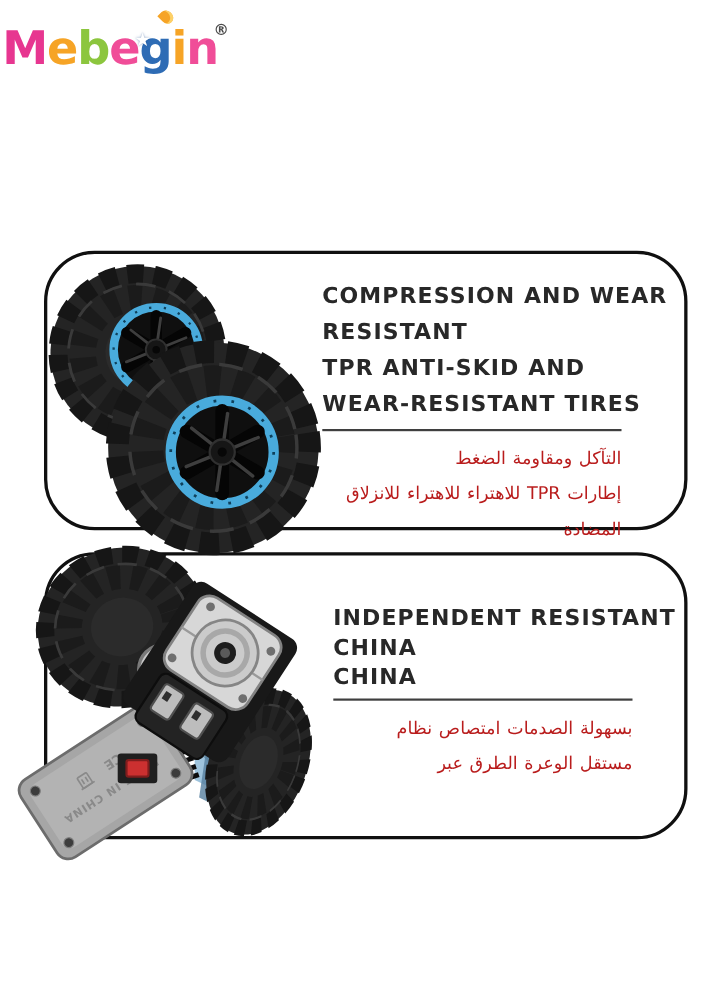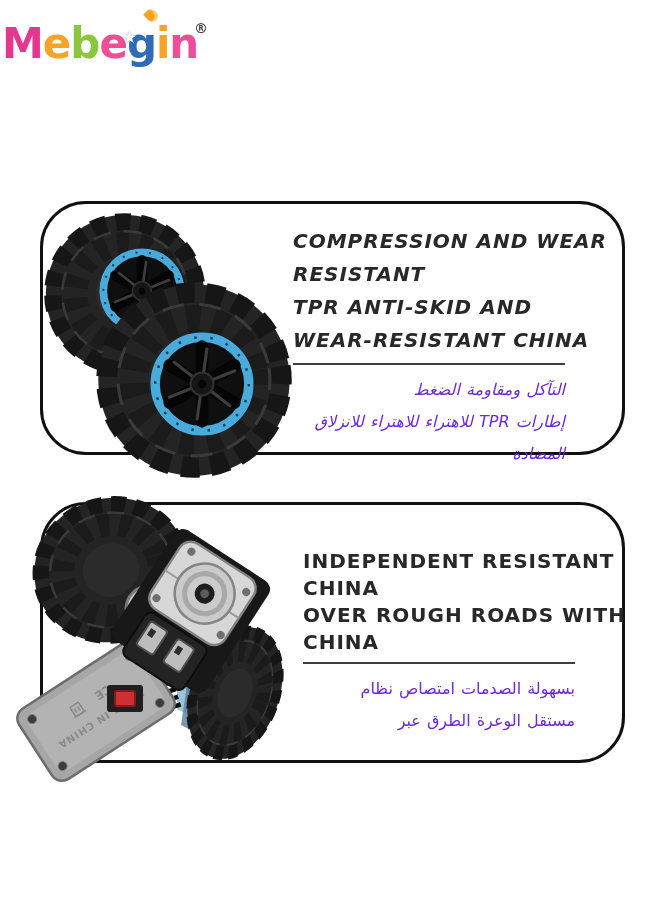--- a/index.html
+++ b/index.html
@@ -21,33 +21,33 @@
     position:absolute;left:144px;top:1px;width:11px;height:13px;
     border-radius:0 50% 50% 50%;transform:rotate(-45deg);z-index:3;
     box-shadow:inset -2px -2px 0 rgba(255,220,120,.8);
   }
   .reg{position:absolute;left:192px;top:12px;font-size:14px;font-weight:bold;color:#4a4a4a;}
   
   .card{
     position:absolute;left:40px;width:585px;background:#ffffff;
     border:3px solid #101010;border-radius:46px;box-sizing:border-box;
   }
-  .card1{top:201px;height:254px;font-style:italic;}
+  .card1{top:228px;height:254px;}
   .card2{top:502px;height:261px;}
   .art{position:absolute;overflow:visible;z-index:2;}
   .art1{left:-17px;top:4px;}
   .art2{left:-16px;top:-12px;}
   .text{position:absolute;z-index:1;}
   .card1 .text{left:250px;top:21px;width:272px;}
   .card2 .text{left:260px;top:43px;width:272px;}
   .title{font-weight:bold;color:#282828;font-size:20px;letter-spacing:1px;white-space:nowrap;}
   .card1 .title{line-height:33px;}
   .card2 .title{line-height:27px;}
   .rule{height:2px;background:#3f3f3f;margin-top:6px;}
-  .arabic{margin-top:9px;font-size:16px;color:#6d28d9;line-height:32px;text-align:right;word-spacing:1px;}
+  .arabic{margin-top:9px;font-size:16px;color:#b91c1c;line-height:32px;text-align:right;word-spacing:1px;}
 </style>
 </head>
 <body>
 
 <div class="logo">
   <div class="letters"><span style="color: rgb(231, 54, 144);">M</span><span style="color: rgb(246, 164, 38);">e</span><span style="color: rgb(140, 198, 62);">b</span><span style="color: rgb(240, 77, 152);">e</span><span style="color: rgb(46, 108, 181);">g</span><span style="color: rgb(246, 164, 38);">i</span><span style="color: rgb(240, 77, 152);">n</span></div>
   <span class="star" style="color: rgb(255, 255, 255);">★</span>
   <span class="flame" style="background: rgb(246, 164, 38);"></span>
   <span class="reg">®</span>
 </div>
@@ -98,21 +98,21 @@
         <use href="#t1-rim" transform="translate(176,176) scale(1.04)"></use>
       </g>
     </g>
   </svg>
 
   <div class="text">
     <div class="title">
       <div>COMPRESSION AND WEAR</div>
       <div>RESISTANT</div>
       <div>TPR ANTI-SKID AND</div>
-      <div>WEAR-RESISTANT CHINA</div>
+      <div>WEAR-RESISTANT TIRES</div>
     </div>
     <div class="rule"></div>
     <div class="arabic" dir="rtl">
       <div>التآكل ومقاومة الضغط</div>
       <div>إطارات TPR للاهتراء للاهتراء للانزلاق المضادة</div>
     </div>
   </div>
 </section>
 
 <section class="card card2">
@@ -195,21 +195,20 @@
       <rect x="4" y="30" width="20" height="28" rx="3" fill="#bdbdbd" stroke="#4f4f4f" stroke-width="2"></rect>
       <rect x="-24" y="36" width="6" height="8" fill="#2e2e2e"></rect>
       <rect x="8" y="36" width="6" height="8" fill="#2e2e2e"></rect>
     </g>
   </svg>
 
   <div class="text">
     <div class="title">
       <div>INDEPENDENT RESISTANT</div>
       <div>CHINA</div>
-      <div>OVER ROUGH ROADS WITH</div>
       <div>CHINA</div>
     </div>
     <div class="rule"></div>
     <div class="arabic" dir="rtl">
       <div>بسهولة الصدمات امتصاص نظام</div>
       <div>مستقل الوعرة الطرق عبر</div>
     </div>
   </div>
 </section>
 

